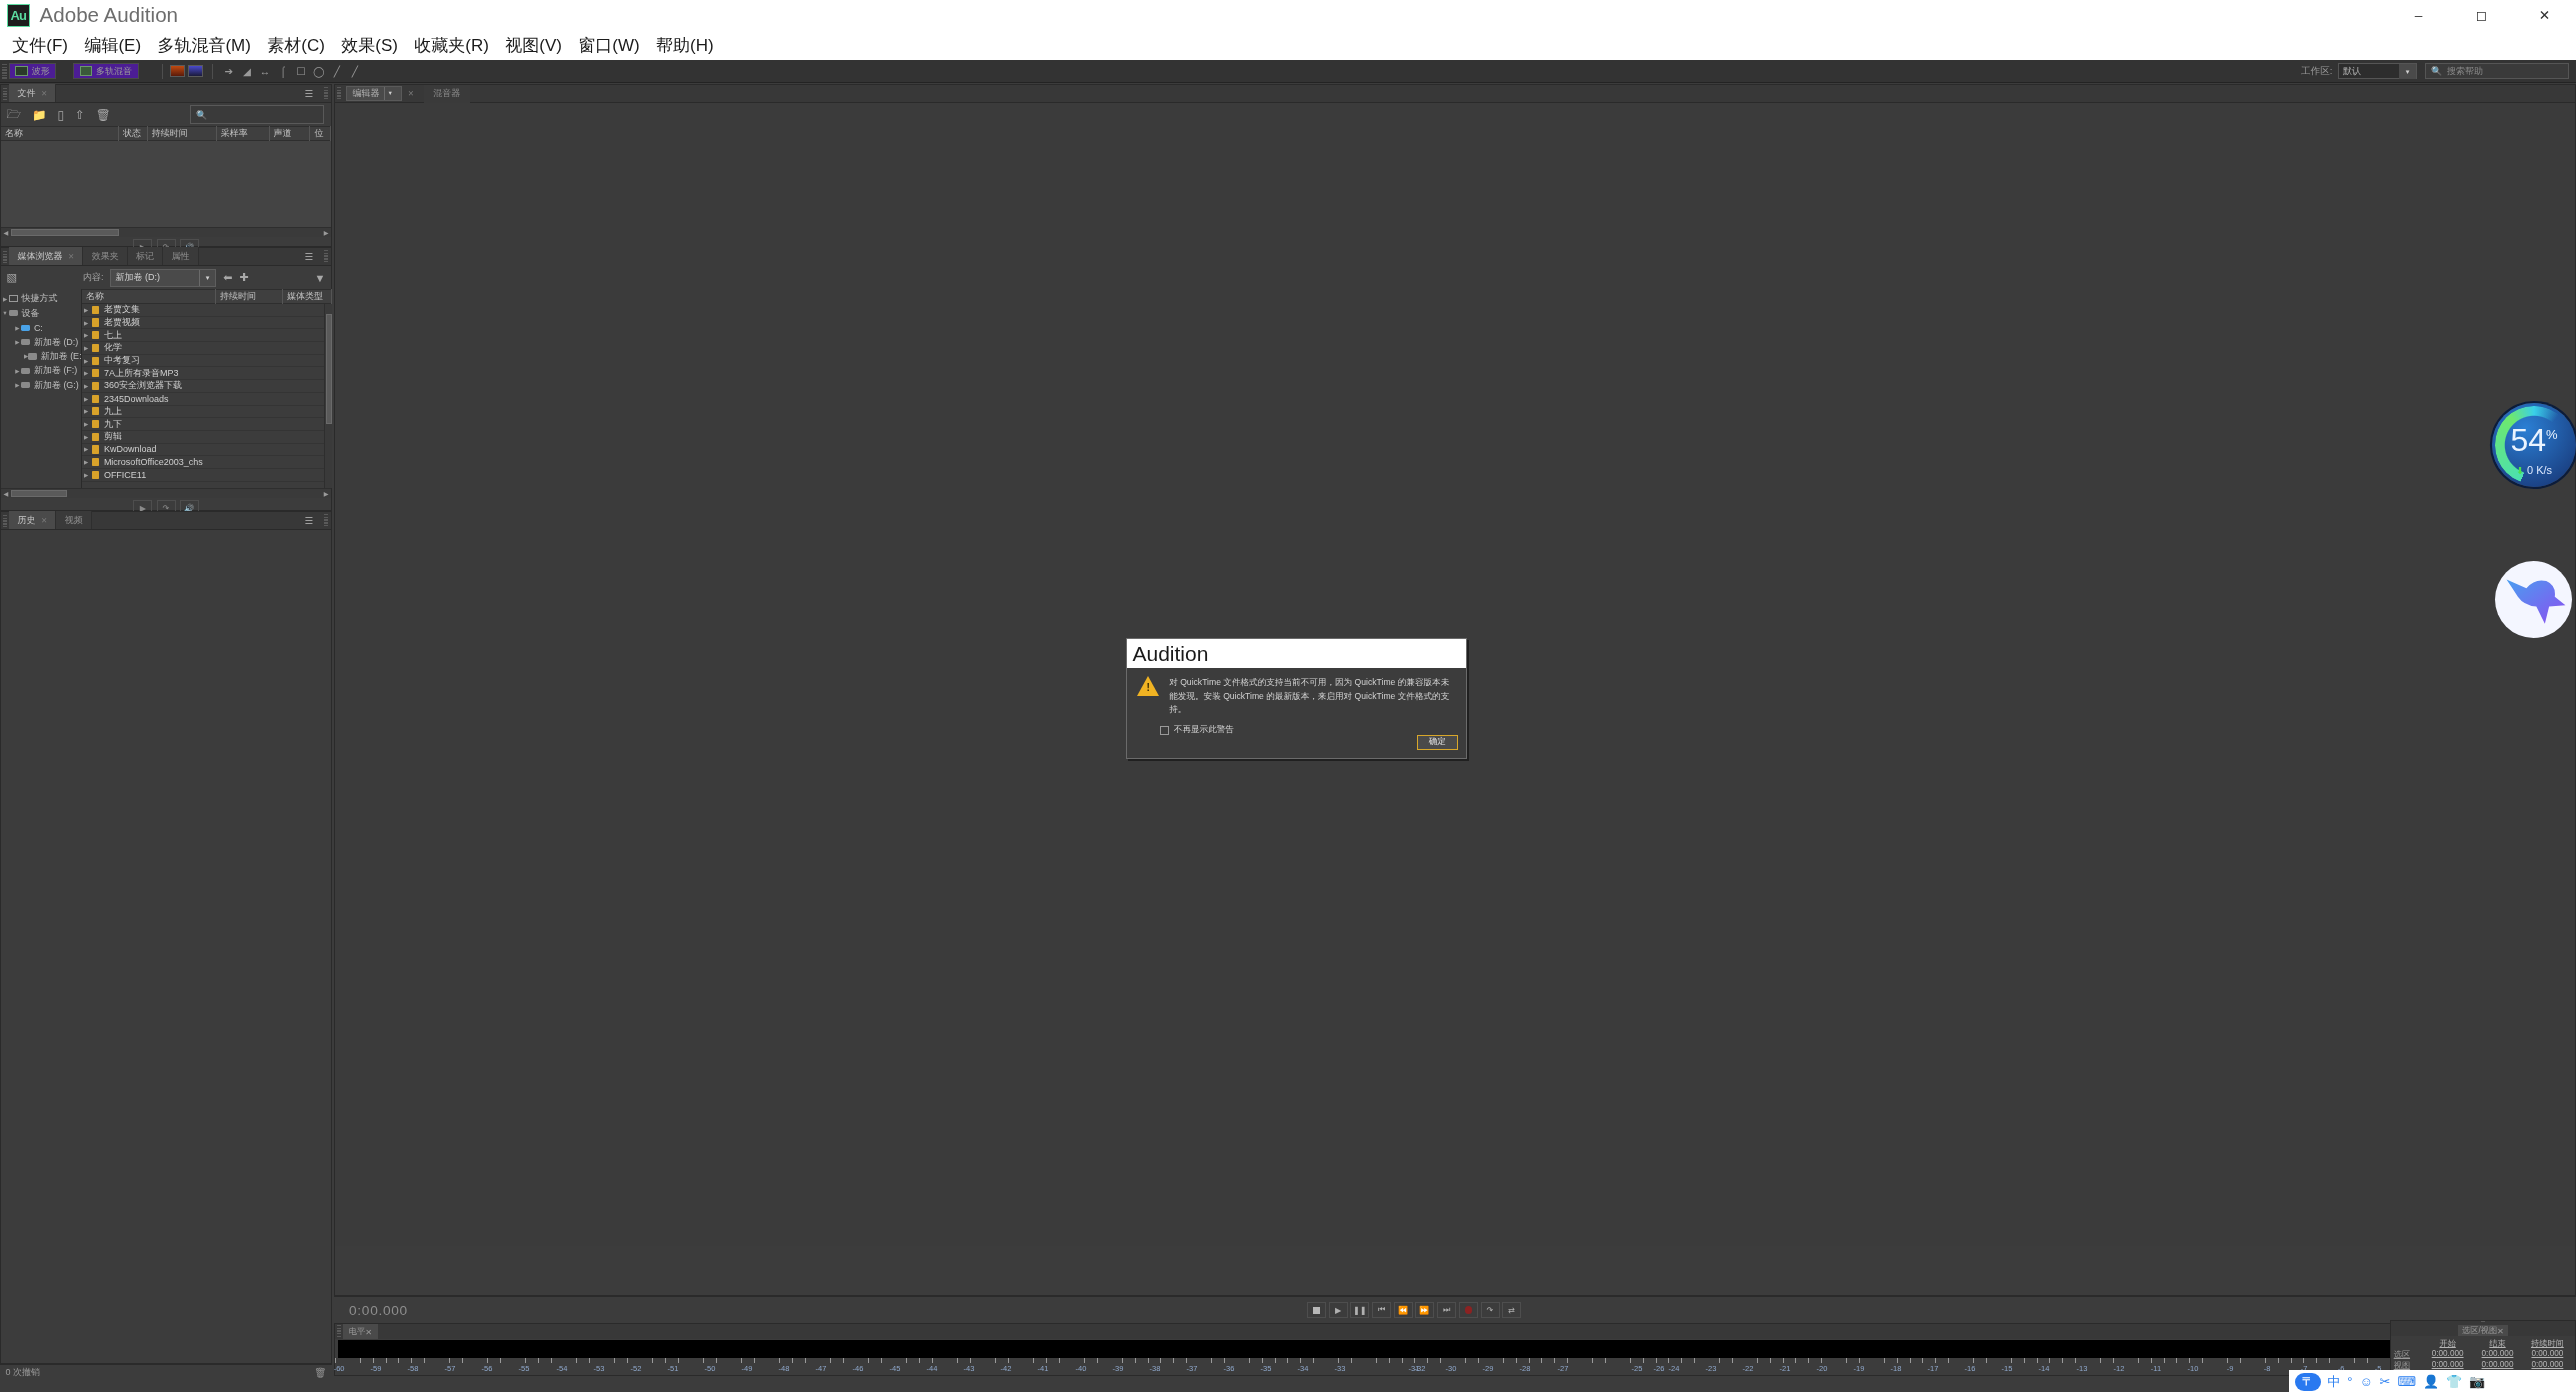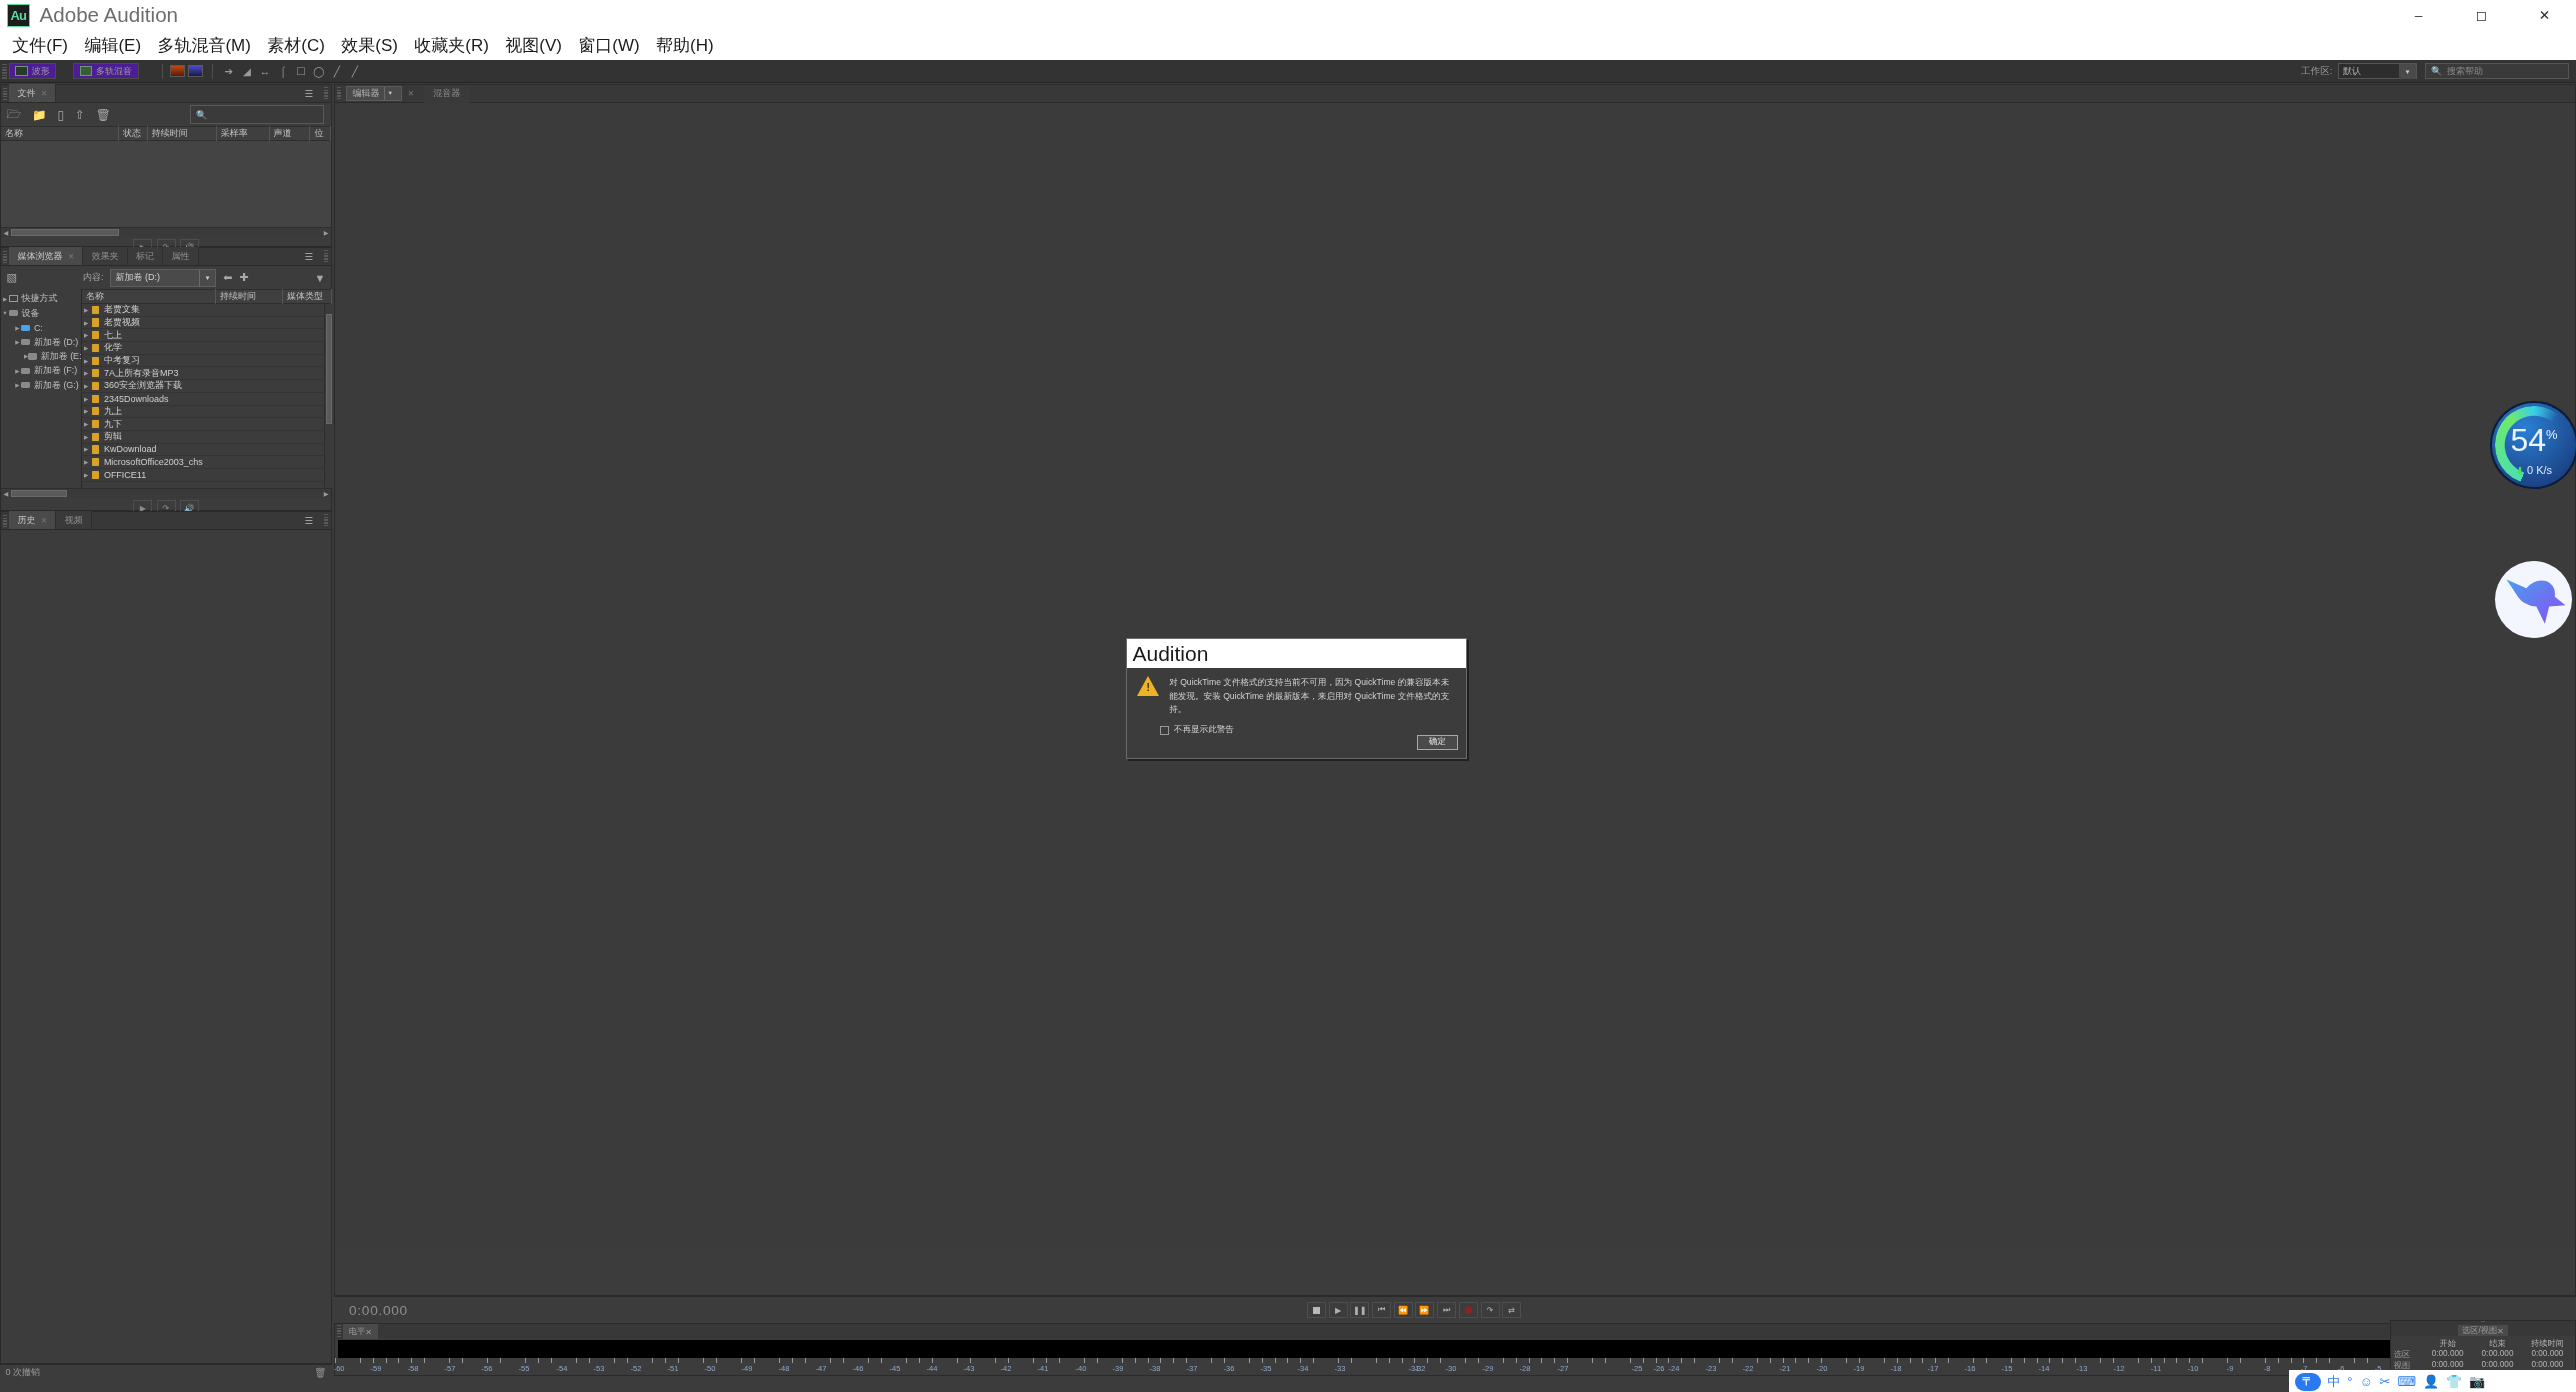--- a/index.html
+++ b/index.html
@@ -189,21 +189,21 @@
     transform:translateX(-50%); white-space:nowrap; }
 
   
   #selview-panel { position:absolute; left:2390px; top:1320px; width:186px; height:57px;
     background:#3c3c3c; border:0.7px solid #2a2a2a; z-index:5; }
   .sv-head { height:15px; background:#383838; display:flex; align-items:center;flex-direction:column; }
   .sv-tab { font-size:8.2px; color:#9a9a9a; padding:0 4.1px; background:#4a4a4a;
     height:15px; display:flex; align-items:center; }
   .sv-grid { font-size:8.2px; color:#b5b5b5; padding:2.1px 2.7px; }
   .sv-grid .r { display:flex; }
-  .sv-grid .r > div { flex:1; text-align:center; }
+  .sv-grid .r > div { flex:1; text-align:center;text-decoration:underline; }
   .sv-grid .r > div.lbl { flex:0 0 29px; text-align:left; color:#9a9a9a; }
 
   
   #cpu-widget { position:absolute; left:2492px; top:403px; width:84px; height:84px;
     border-radius:50%; background: radial-gradient(circle at 40% 30%,#2b7fd4,#16306e);
     box-shadow:0 0 0 2.1px #0c1c3a; }
   #cpu-ring { position:absolute; inset:3.4px; border-radius:50%;
     background: conic-gradient(from 200deg,#4be0b0 0deg,#6ee86e 120deg,#3ad0e8 160deg, transparent 200deg);
     -webkit-mask: radial-gradient(circle, transparent 52%, #000 54%);
     mask: radial-gradient(circle, transparent 52%, #000 54%); }

